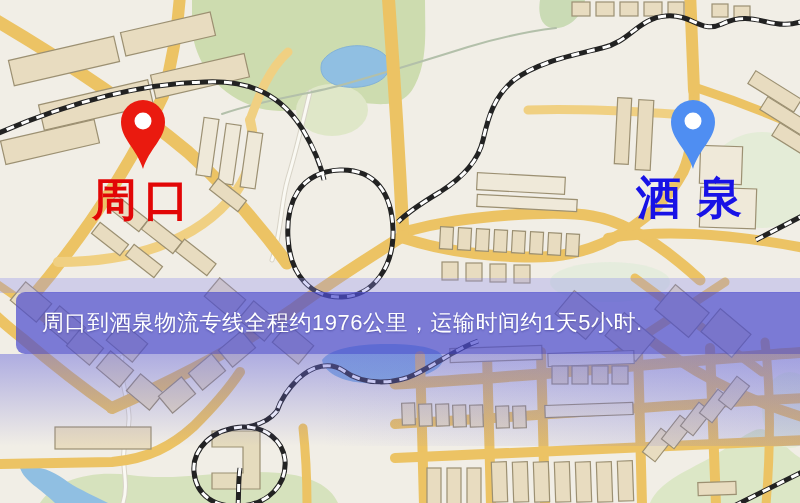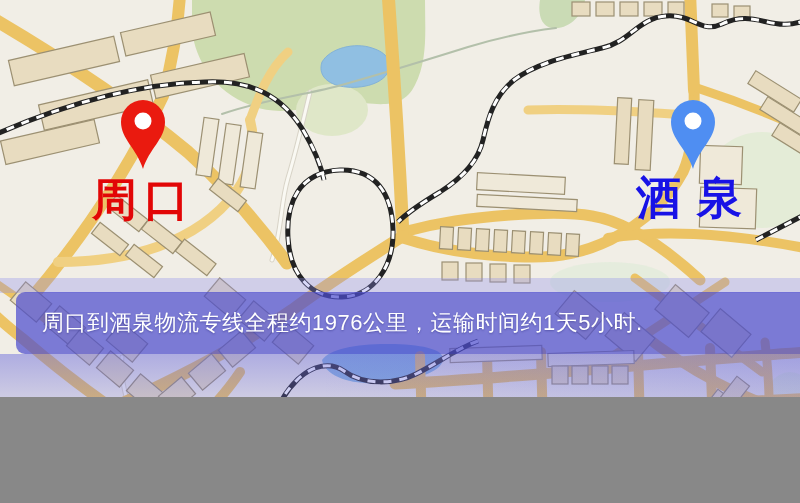--- a/index.html
+++ b/index.html
@@ -1,17 +1,17 @@
 <!DOCTYPE html>
 <html><head>
 <meta charset="utf-8">
 <style>
   html,body{margin:0;padding:0;background:#888;}
   .stage{
-    position:relative;width:800px;height:397px;overflow:hidden;
+    position:relative;width:800px;height:503px;overflow:hidden;
     background:#f2efe6;
     font-family:"Liberation Sans","DejaVu Sans",sans-serif;
   }
   .map-svg{position:absolute;left:0;top:0;filter:blur(.6px) saturate(.92) contrast(.97) brightness(1.01);}
   .pin{position:absolute;width:48px;height:72px;}
   .pin-origin{left:119px;top:99px;}
   .pin-destination{left:669px;top:99px;}
   .city-label{
     position:absolute;font-weight:700;font-size:45px;line-height:1;
     font-family:"Liberation Sans","DejaVu Sans",sans-serif;

